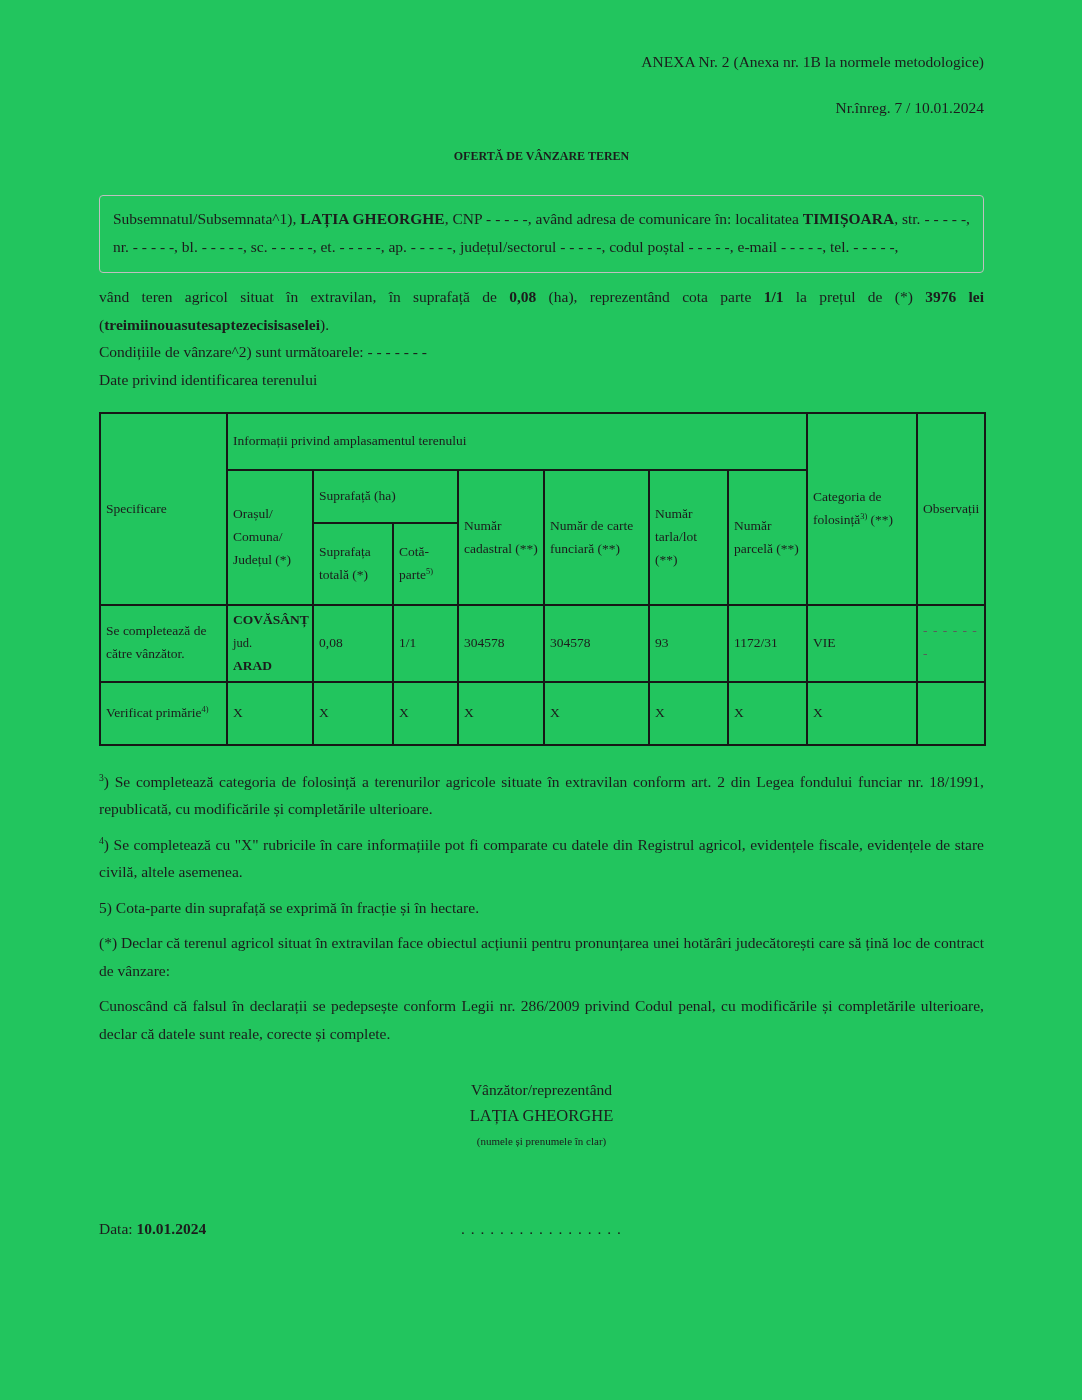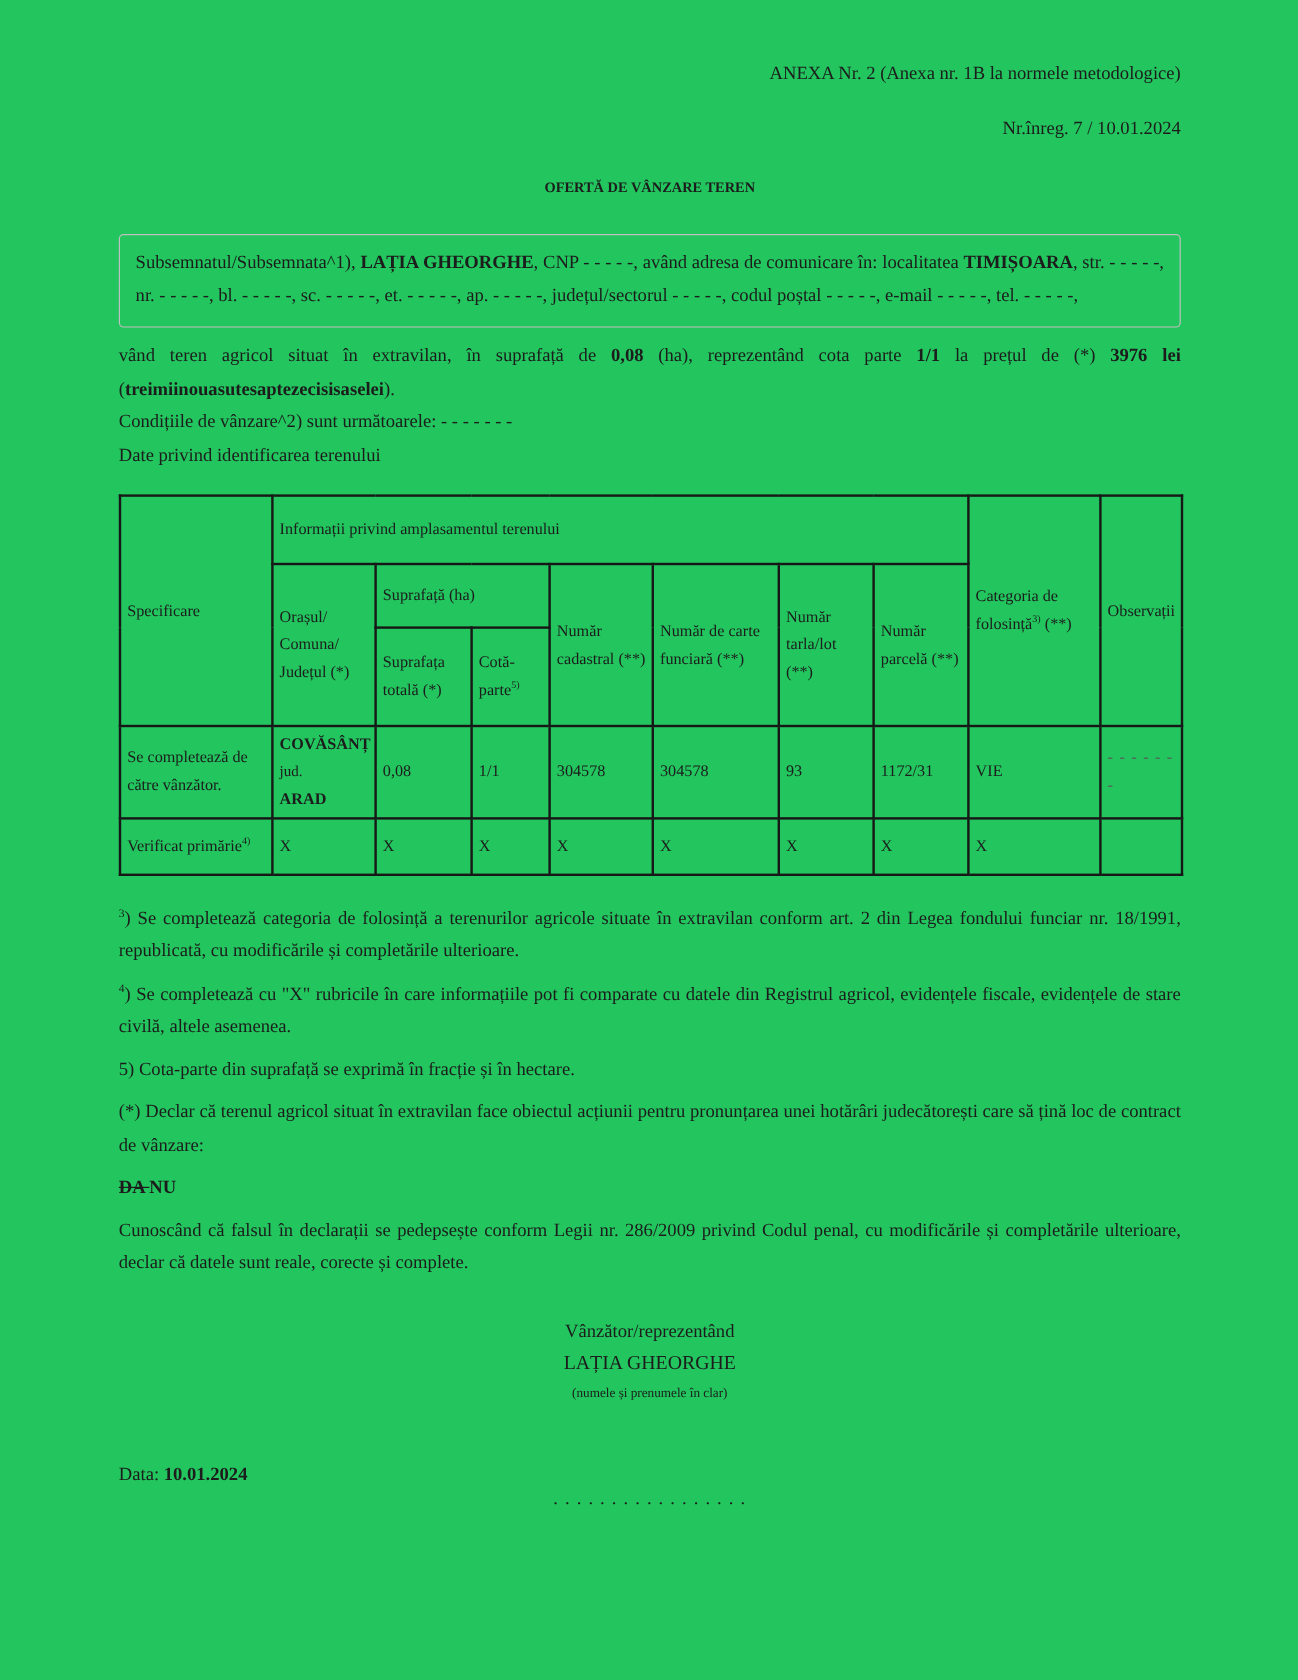--- a/index.html
+++ b/index.html
@@ -45,21 +45,21 @@
     text-align: left;
     vertical-align: middle;
     font-size: 13.5px;
     line-height: 1.7;
   }
   .pre { white-space: pre-line; }
   .row-info     { height: 57px; }
   .row-subhead  { height: 53px; }
   .row-subhead2 { height: 82px; }
   .row-seller   { height: 76px; }
-  .row-check    { height: 47px; }
+  .row-check    { height: 63px; }
   .cell-val { font-weight: 700; }
   .cell-city { line-height: 1.5; }
   .cell-city .jud { font-size: 12.5px; }
   .cell-dashes { font-size: 12px; color: #5a5a5a; letter-spacing: 1px; }
   .cell-x { font-size: 20px; }
   sup { font-size: 0.62em; line-height: 0; vertical-align: super; }
 
   .footnotes { margin-top: 22px; }
   .fn { margin-top: 8px; }
   .fn:first-child { margin-top: 4px; }
@@ -160,21 +160,20 @@
         <td></td>
       </tr>
     </tbody>
   </table>
 
   <div class="footnotes">
     <div class="para fn"><sup>3</sup><span>) Se completează categoria de folosință a terenurilor agricole situate în extravilan conform art. 2 din Legea fondului funciar nr. 18/1991, republicată, cu modificările și completările ulterioare.</span></div>
     <div class="para fn"><sup>4</sup><span>) Se completează cu "X" rubricile în care informațiile pot fi comparate cu datele din Registrul agricol, evidențele fiscale, evidențele de stare civilă, altele asemenea.</span></div>
     <div class="para fn">5) Cota-parte din suprafață se exprimă în fracție și în hectare.</div>
     <div class="para fn">(*) Declar că terenul agricol situat în extravilan face obiectul acțiunii pentru pronunțarea unei hotărâri judecătorești care să țină loc de contract de vânzare:</div>
-    <div class="danu"><span class="strike">DA </span><span> NU</span></div>
     <div class="para fn">Cunoscând că falsul în declarații se pedepsește conform Legii nr. 286/2009 privind Codul penal, cu modificările și completările ulterioare, declar că datele sunt reale, corecte și complete.</div>
   </div>
 
   <div class="sig-block">
     <div class="sig-role">Vânzător/reprezentând</div>
     <div class="sig-name">LAȚIA GHEORGHE</div>
     <div class="sig-hint">(numele și prenumele în clar)</div>
   </div>
   <div class="sig-dots">. . . . . . . . . . . . . . . . .</div>
 

